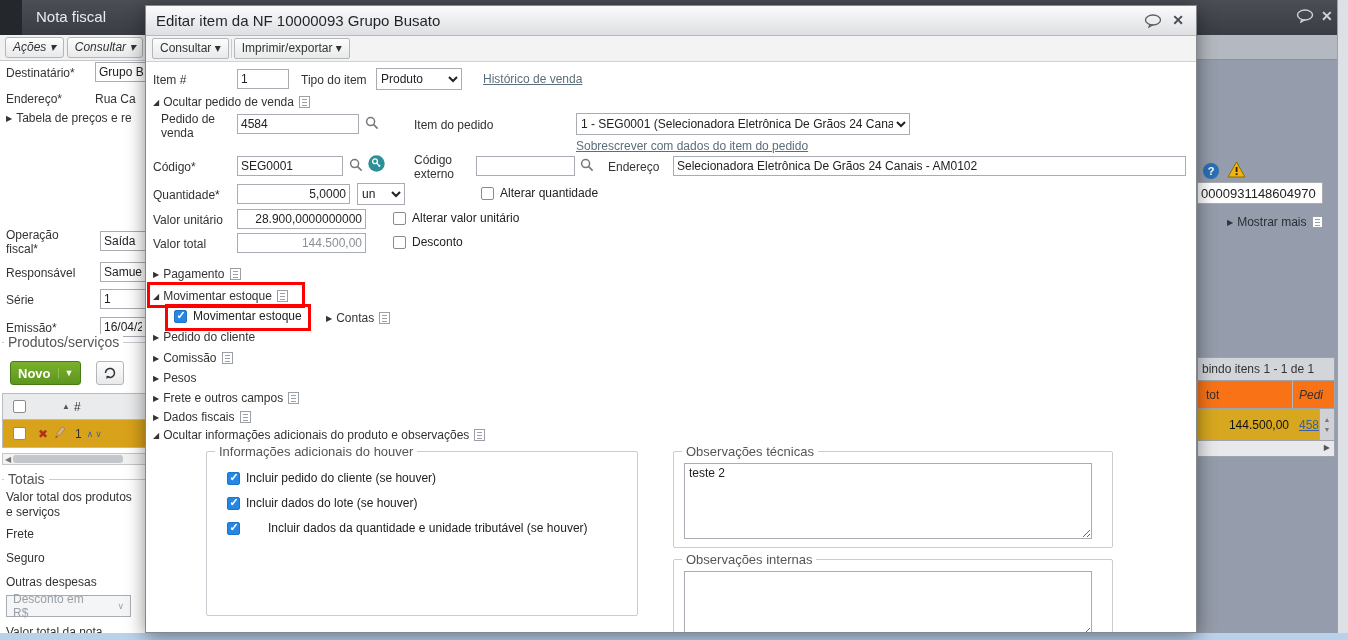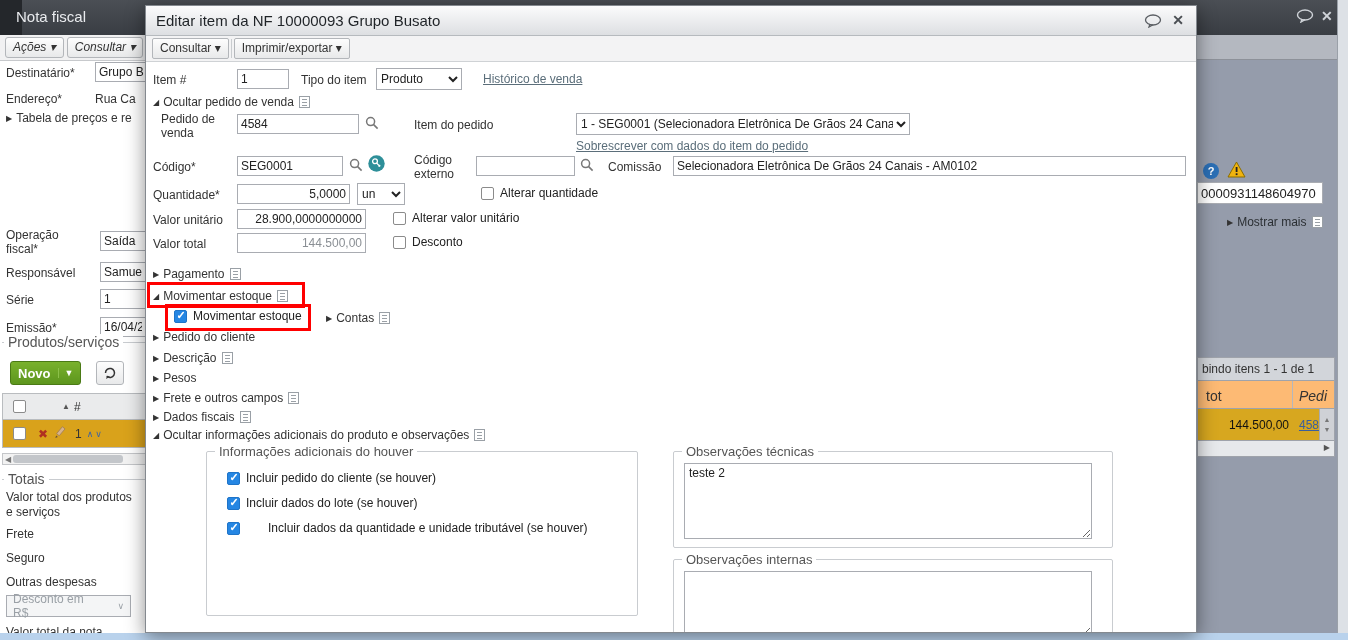--- a/index.html
+++ b/index.html
@@ -10,21 +10,21 @@
     background: #b9d2ec;
     overflow: hidden;
     color: #222;
   }
   .abs { position: absolute; }
 
   
   .back-header { left:0; top:0; width:1348px; height:35px;
     background: linear-gradient(#4b4f55,#393d43); }
   .back-header-darkleft { left:0; top:0; width:22px; height:35px; background:#24272b; }
-  .back-title { left:16px; top:8px; color:#e9ebee; font-size:15px; }
+  .back-title { left:36px; top:8px; color:#e9ebee; font-size:15px; }
   .chrome-ico { color:#cfd3d8; font-size:14px; cursor:pointer; }
 
   
   .right-scroll { left:1337px; top:0; width:11px; height:633px;
     background:#dde1e6; border-left:1px solid #9aa0a8; }
 
   
   .left-col { left:0; top:35px; width:147px; height:598px; background:#fff;
     border-right:1px solid #8f949a; overflow:hidden; }
   .left-toolbar { left:0; top:0; width:147px; height:26px; background:#f1f1f2;
@@ -67,21 +67,21 @@
   .sel { font-family:"Liberation Sans",sans-serif; font-size:12px; height:22px;
     border:1px solid #a9acb2; background:#fff; color:#222; }
 
   
   .rcol { left:1197px; top:35px; width:140px; height:598px; background:#959cab; overflow:hidden; }
   .rcol-toolbar { left:0; top:0; width:140px; height:25px; background:#b4b8c0; border-bottom:1px solid #8d9199; }
   .help-ico { display:inline-flex; width:16px; height:16px; border-radius:50%;
     background:#2b6fb5; color:#fff; font-size:11px; font-weight:bold;
     align-items:center; justify-content:center; cursor:pointer; }
   .rtable-strip { background:#d2d5da; border:1px solid #9fa3ab; font-size:12px; color:#333; }
-  .rhdr { background:#fdba74; border:1px solid #9fa3ab; border-top:none; display:flex; font-size:14px; color:#333; }
+  .rhdr { background:#f97316; border:1px solid #9fa3ab; border-top:none; display:flex; font-size:12px; color:#333; }
   .rrow { background:#d7a71f; border:1px solid #9fa3ab; border-top:none; display:flex; font-size:12px; }
 
   
   .modal { left:145px; top:5px; width:1052px; height:628px; background:#fff;
     border:1px solid #84898f; box-shadow:0 4px 18px rgba(0,0,0,.45); overflow:hidden; }
   .m-header { left:0; top:0; width:100%; height:30px;
     background:linear-gradient(#fbfbfc,#dddfe2); border-bottom:1px solid #b6babe; }
   .m-title { left:10px; top:6px; font-size:15px; color:#1f2327; }
   .m-menubar { left:0; top:30px; width:100%; height:26px; background:#f3f3f4;
     border-bottom:1px solid #cfd2d5; display:flex; gap:0; padding:2px 0 2px 6px; }
@@ -279,21 +279,21 @@
       </svg>
   </span>
   <span class="abs lbl" style="left:268px; top:147px; width:50px; line-height:14px;">Código externo</span>
   <input class="abs inp" style="left: 330px; top: 150px; width: 99px;" value="">
   <span class="abs mag" style="left:434px; top:152px;">
     <svg width="14" height="14" viewBox="0 0 14 14">
         <circle cx="5.6" cy="5.6" r="4" fill="none" stroke="#777" stroke-width="1.5"></circle>
         <line x1="8.6" y1="8.6" x2="12.6" y2="12.6" stroke="#777" stroke-width="1.6"></line>
       </svg>
   </span>
-  <span class="abs lbl" style="left:462px; top:154px;">Comissão</span>
+  <span class="abs lbl" style="left:462px; top:154px;">Endereço</span>
   <input class="abs inp" style="left: 527px; top: 150px; width: 513px;" value="Selecionadora Eletrônica De Grãos 24 Canais - AM0102">
 
   <span class="abs lbl" style="left:7px; top:182px;">Quantidade*</span>
   <input class="abs inp num" style="left: 91px; top: 178px; width: 113px;" value="5,0000">
   <select class="abs sel" style="left:211px; top:177px; width:48px;">
     <option>un</option>
   </select>
   <span class="abs chk-row" style="left:335px; top:180px;">
     <span class="cb"></span>
     <span>Alterar quantidade</span>
@@ -316,21 +316,21 @@
   <span class="abs sec-row" style="left:7px; top:261px;"><span class="tri">▶</span><span>Pagamento</span><span class="note"></span></span>
   <span class="abs sec-row" style="left:7px; top:283px;"><span class="tri">◢</span><span>Movimentar estoque</span><span class="note"></span></span>
 
   <span class="abs chk-row" style="left:28px; top:303px;">
     <span class="cb checked"></span>
     <span>Movimentar estoque</span>
   </span>
   <span class="abs sec-row" style="left:180px; top:305px;"><span class="tri">▶</span><span>Contas</span><span class="note"></span></span>
 
   <span class="abs sec-row" style="left:7px; top:324px;"><span class="tri">▶</span><span>Pedido do cliente</span></span>
-  <span class="abs sec-row" style="left:7px; top:345px;"><span class="tri">▶</span><span>Descrição</span><span class="note"></span></span>
+  <span class="abs sec-row" style="left:7px; top:345px;"><span class="tri">▶</span><span>Comissão</span><span class="note"></span></span>
   <span class="abs sec-row" style="left:7px; top:365px;"><span class="tri">▶</span><span>Pesos</span></span>
   <span class="abs sec-row" style="left:7px; top:385px;"><span class="tri">▶</span><span>Frete e outros campos</span><span class="note"></span></span>
   <span class="abs sec-row" style="left:7px; top:404px;"><span class="tri">▶</span><span>Dados fiscais</span><span class="note"></span></span>
   <span class="abs sec-row" style="left:7px; top:422px;"><span class="tri">◢</span><span>Ocultar informações adicionais do produto e observações</span><span class="note"></span></span>
 
   <div class="abs red-box" style="left:1px; top:276px; width:158px; height:26px;"></div>
   <div class="abs red-box" style="left:19px; top:298px; width:146px; height:27px;"></div>
 
   <fieldset class="box" style="left:60px; top:438px; width:432px; height:172px;">
     <legend>Informações adicionais do houver</legend>

